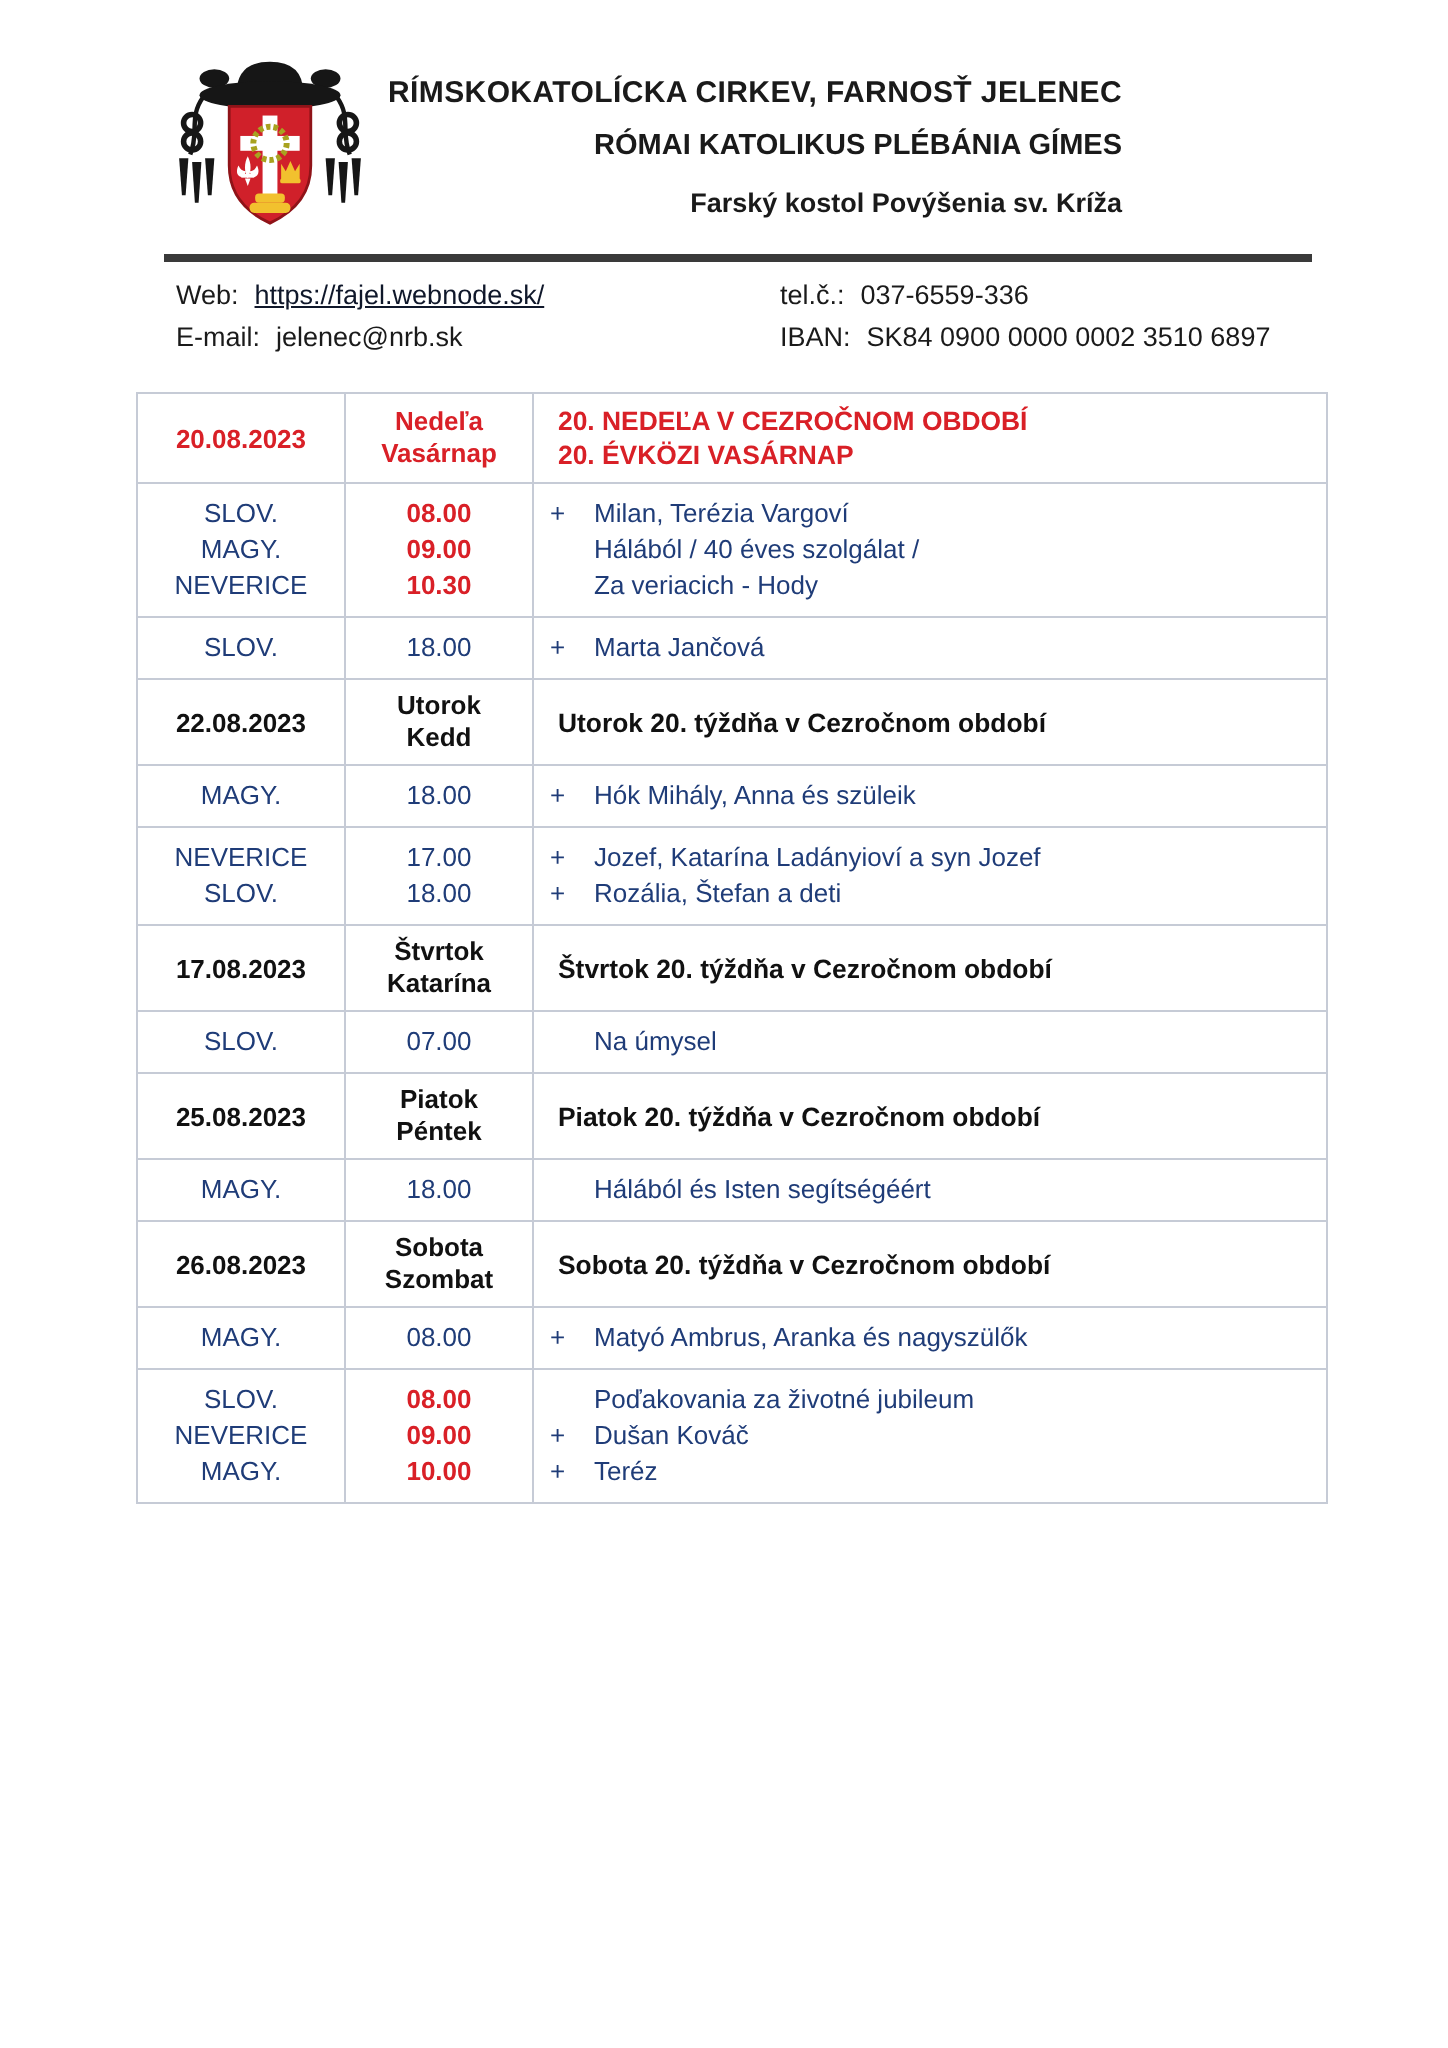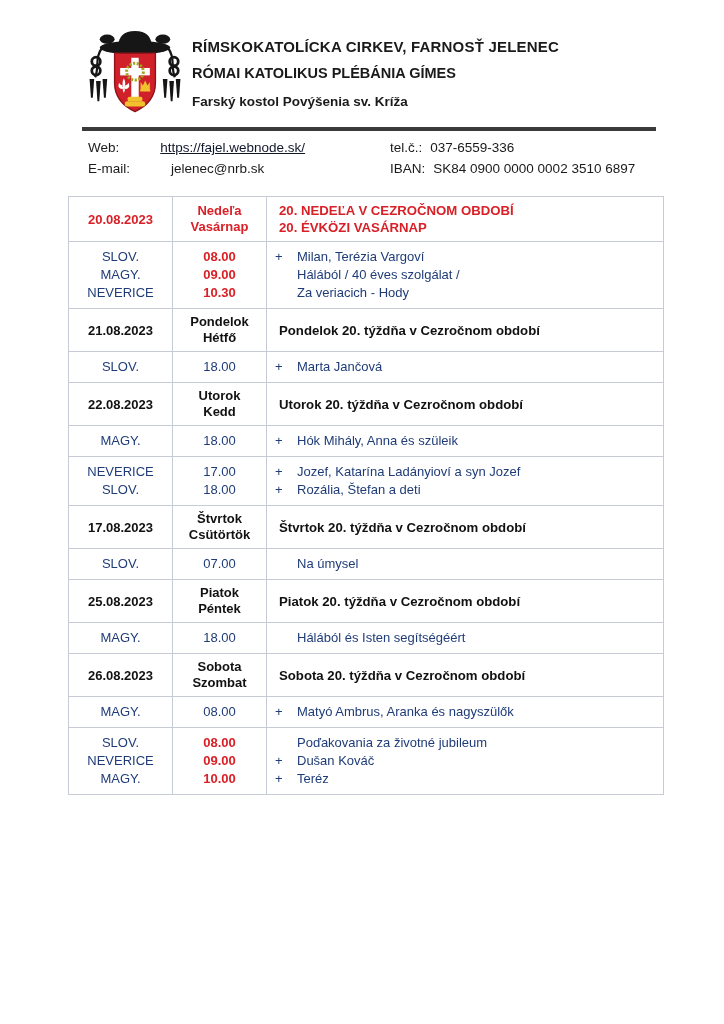--- a/index.html
+++ b/index.html
@@ -2,29 +2,29 @@
 <html><head>
 <meta charset="utf-8">
 <style>
   html,body{margin:0;padding:0;background:#888;}
   .page{
     position:relative;width:724px;height:1024px;margin:0 auto;background:#ffffff;
     font-family:"Liberation Sans", sans-serif;color:#1a1a1a;overflow:hidden;
   }
   
   .crest{position:absolute;left:84px;top:24px;width:102px;height:100px;}
-  .header-text{position:absolute;left:192px;top:38px;width:395px;text-align:left;}
+  .header-text{position:absolute;left:166px;top:38px;width:395px;text-align:right;}
   .h1{font-size:15px;font-weight:bold;letter-spacing:.2px;margin-bottom:10px;}
   .h2{font-size:14.5px;font-weight:bold;margin-bottom:13px;}
   .h3{font-size:13.5px;font-weight:bold;}
   .divider{position:absolute;left:82px;top:127px;width:574px;height:3.5px;background:#3a3a3a;}
   
   .contact{position:absolute;left:88px;top:140px;width:548px;font-size:13.5px;}
   .contact-row{display:flex;margin-bottom:6px;align-items:baseline;}
-  .contact-left{width:302px;display:flex;align-items:baseline;gap:33px;}
+  .contact-left{width:302px;display:flex;align-items:baseline;}
   .contact-right{flex:1;display:flex;align-items:baseline;}
   .lbl{margin-right:8px;white-space:pre;}
   .link{color:#0f172a;text-decoration:underline;cursor:pointer;}
   .val{white-space:pre;}
   
   table.schedule{position:absolute;left:68px;top:196px;width:595px;border-collapse:collapse;table-layout:fixed;font-size:13px;}
   table.schedule td{border:1px solid #c6cbd6;vertical-align:middle;padding:0;}
   col.c1{width:104px;} col.c2{width:94px;} col.c3{width:397px;}
   tr.day-header td{padding:5px 0;}
   tr.day-header .date-cell{text-align:center;font-weight:bold;margin-left:28px;}
@@ -165,30 +165,20 @@
             <div class="int-line">
               <span class="plus"></span>
               <span class="int-text">Hálából / 40 éves szolgálat /</span>
             </div>
             <div class="int-line">
               <span class="plus"></span>
               <span class="int-text">Za veriacich  - Hody</span>
             </div>
           </td>
         </tr>
-        <tr class="day-header black">
-          <td class="date-cell">21.08.2023</td>
-          <td class="day-cell">
-            <div>Pondelok</div>
-            <div>Hétfő</div>
-          </td>
-          <td class="title-cell">
-            <div>Pondelok 20. týždňa v Cezročnom období</div>
-          </td>
-        </tr>
         <tr class="mass">
           <td class="loc-cell">
             <div class="stack">
               <div>SLOV.</div>
             </div>
           </td>
           <td class="time-cell">
             <div class="stack">
               <div>18.00</div>
             </div>
@@ -249,21 +239,21 @@
             <div class="int-line">
               <span class="plus">+</span>
               <span class="int-text">Rozália, Štefan a deti</span>
             </div>
           </td>
         </tr>
         <tr class="day-header black">
           <td class="date-cell">17.08.2023</td>
           <td class="day-cell">
             <div>Štvrtok</div>
-            <div>Csütörtök</div>
+            <div>Katarína</div>
           </td>
           <td class="title-cell">
             <div>Štvrtok 20. týždňa v Cezročnom období</div>
           </td>
         </tr>
         <tr class="mass">
           <td class="loc-cell">
             <div class="stack">
               <div>SLOV.</div>
             </div>

